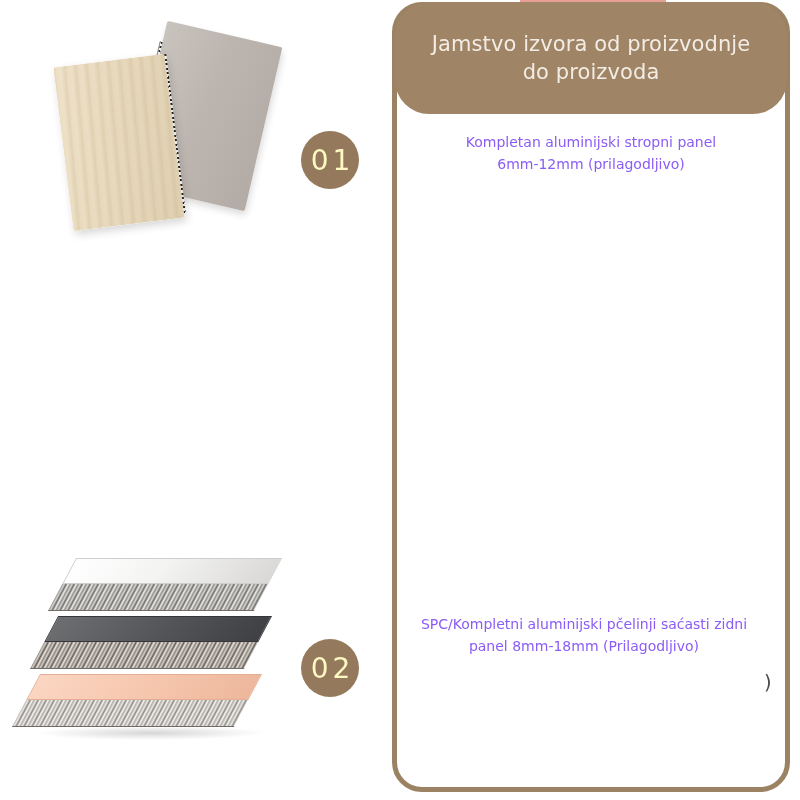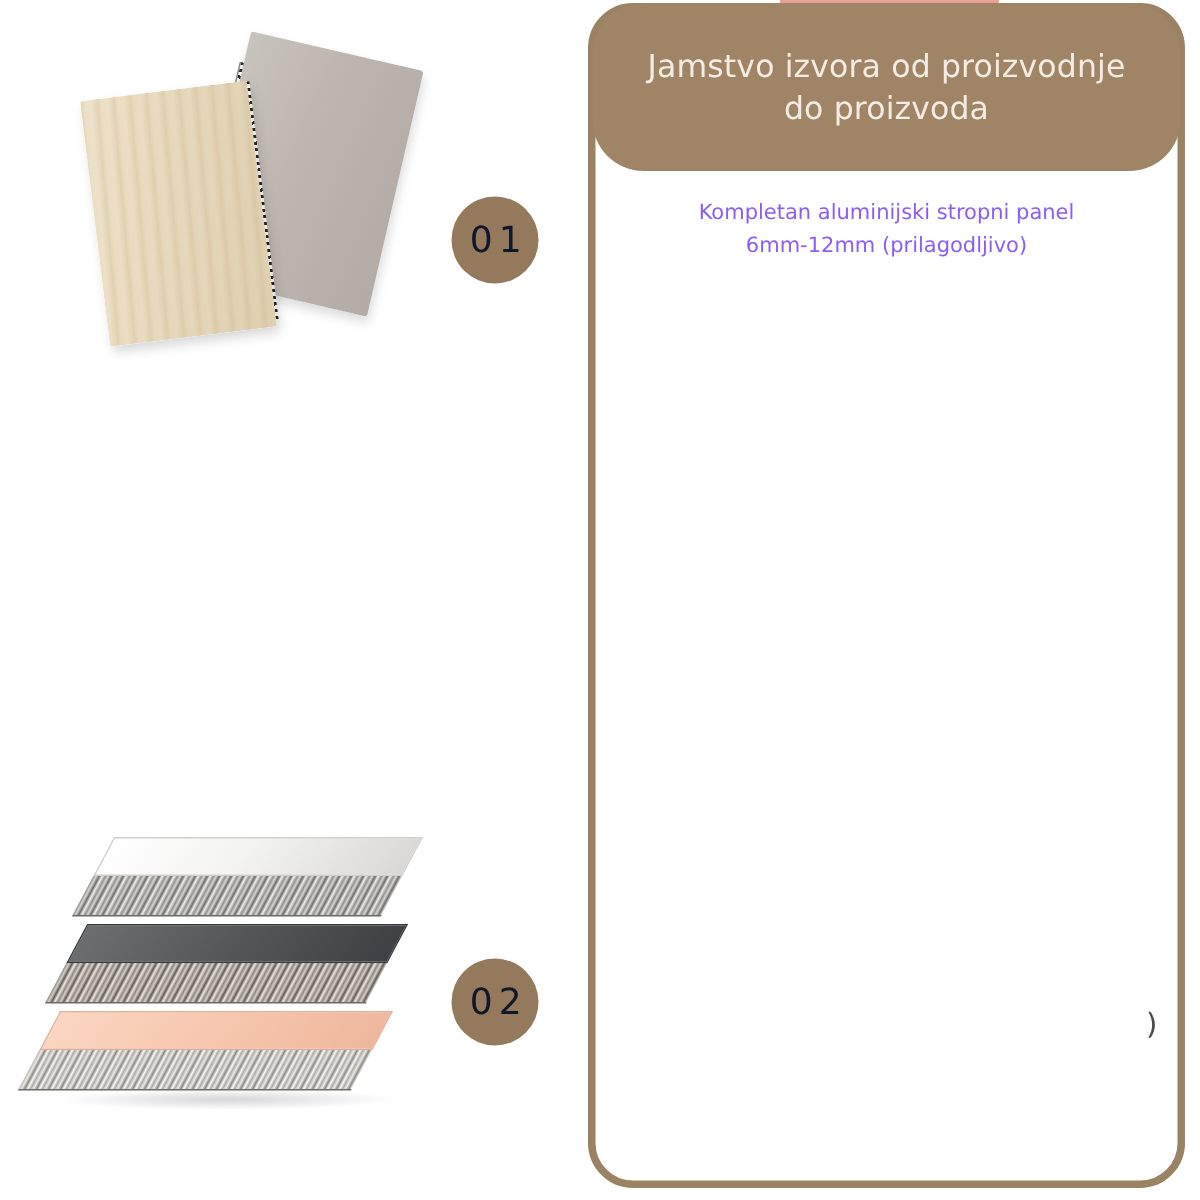--- a/index.html
+++ b/index.html
@@ -68,25 +68,25 @@
   .row-1 { top: 0px;   height: 270px; }
   .row-2 { top: 270px; height: 280px; }
   .row-3 { top: 550px; height: 250px; }
 
   .badge {
     position: absolute;
     width: 58px;
     height: 58px;
     border-radius: 50%;
     background: #94795c;
-    color: #0f172a;
+    color: #fef9c3;
     display: flex;
     align-items: center;
     justify-content: center;
-    font-size: 24px;
+    font-size: 28px;
     letter-spacing: 4px;
     text-indent: 4px;
     box-sizing: border-box;
     padding-left: 1px;
   }
   .badge-1 { left: 301px; top: 131px; }
   .badge-2 { left: 301px; top: 369px; }
 
   .desc {
     position: absolute;
@@ -269,20 +269,21 @@
       <div class="core"></div>
     </div>
     <div class="slab g2-s1">
       <div class="face"></div>
       <div class="core"></div>
     </div>
   </div>
 
   <div class="badge badge-2">02</div>
 
+  <div class="desc desc-2">SPC/Kompletni aluminijski pčelinji saćasti zidni panel 8mm-18mm (Prilagodljivo)</div>
 
   <div class="stray-paren">)</div>
 </div>
 
 <div class="row row-3">
 
   
 
   
 

